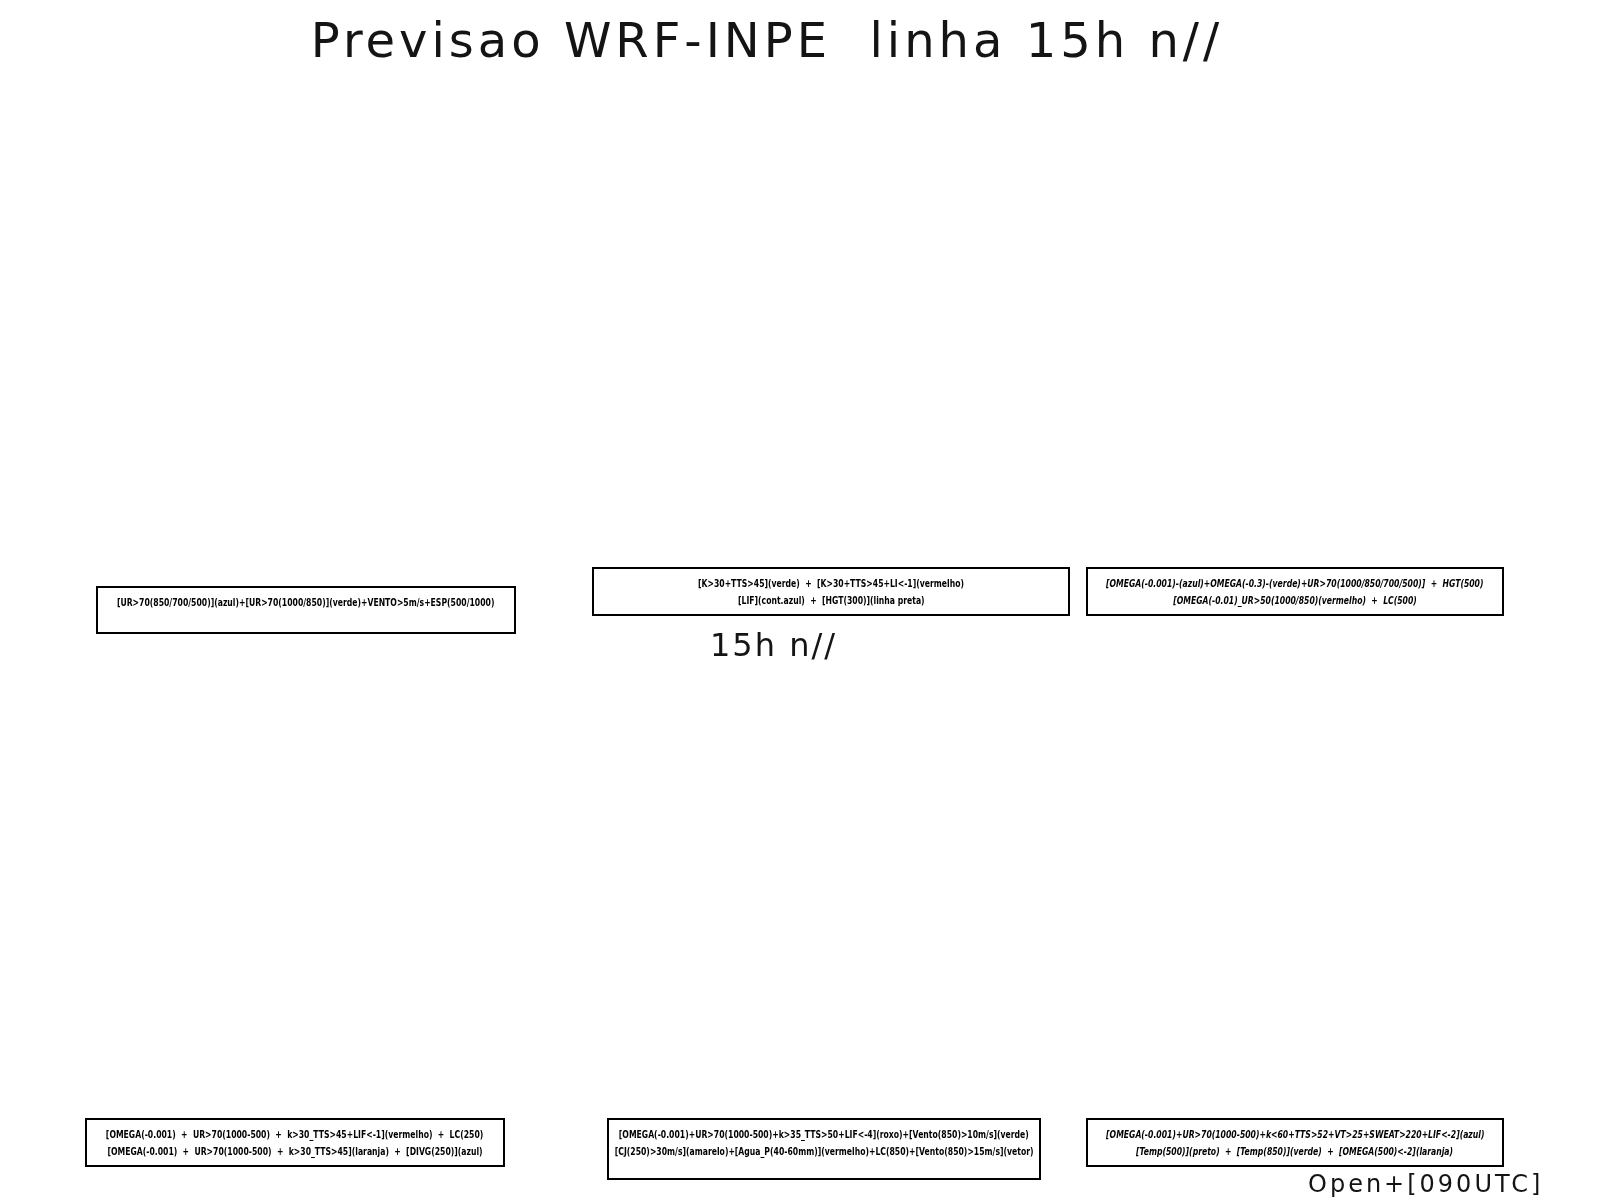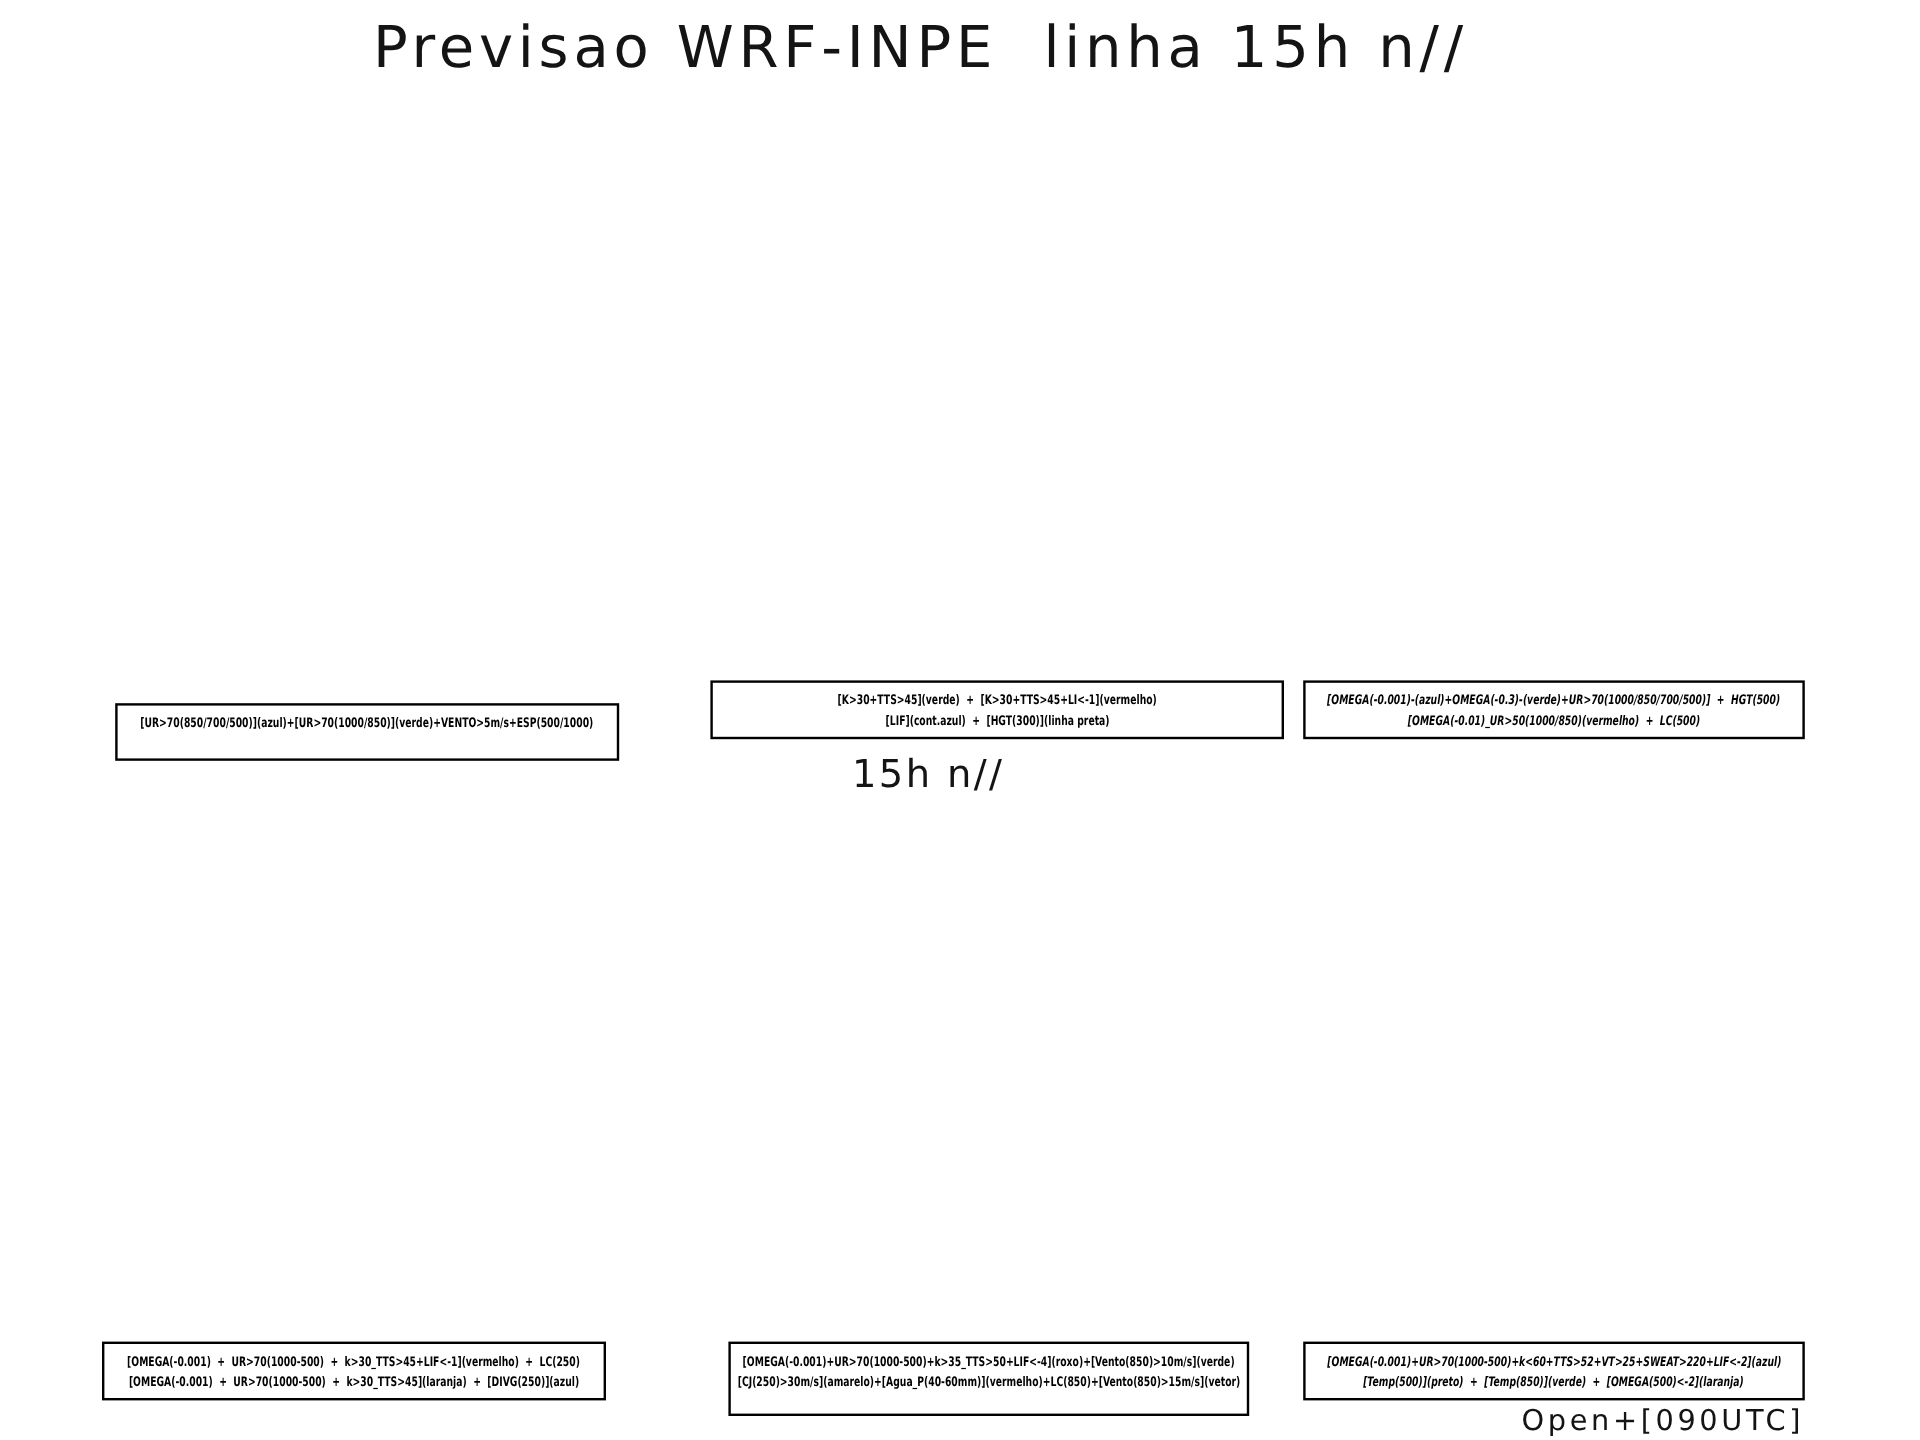--- a/index.html
+++ b/index.html
@@ -30,21 +30,21 @@
     font-size: 48px;
     letter-spacing: 4px;
   }
   .center-label {
     left: 710px;
     top: 626px;
     font-size: 32px;
     letter-spacing: 2px;
   }
   .footer {
-    left: 1268px;
+    left: 1308px;
     top: 1170px;
     font-size: 24px;
     letter-spacing: 3px;
   }
   
   .panel {
     position: absolute;
     border: 2px solid #000000;
     background: #ffffff;
     box-sizing: border-box;

